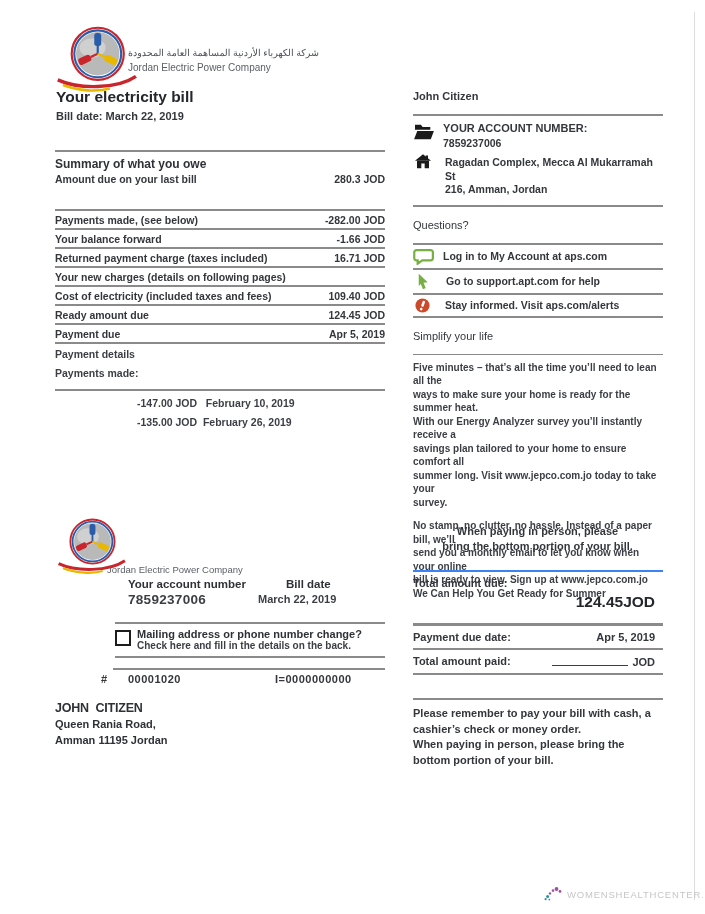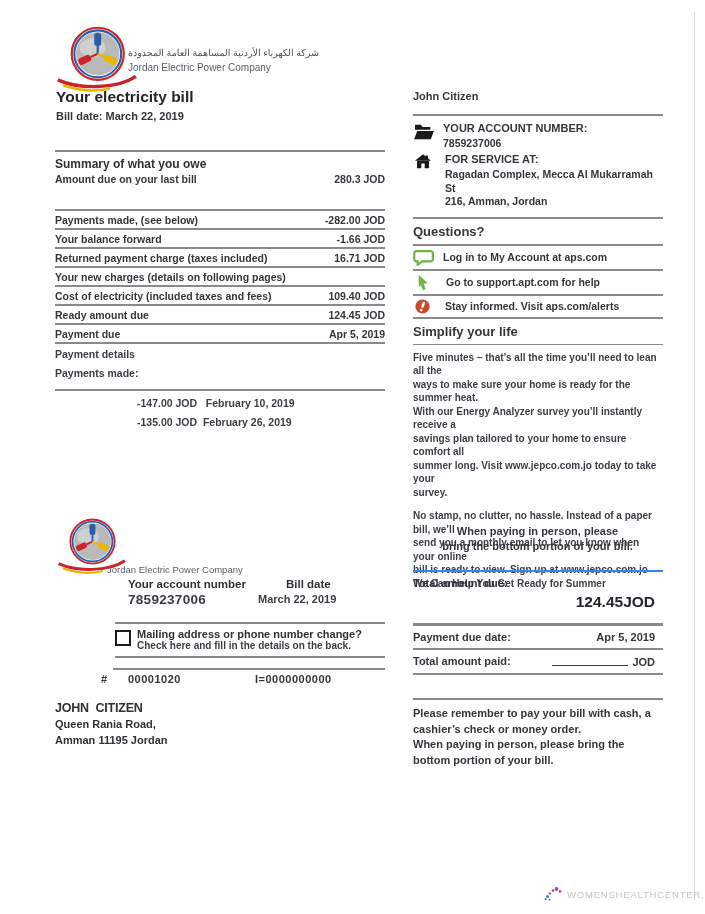--- a/index.html
+++ b/index.html
@@ -29,21 +29,21 @@
 
   
   .rcol{position:absolute;left:413px;top:90px;width:250px;font-size:10.5px;color:#33373c;}
   .cust-name{font-weight:600;font-size:11px;padding-bottom:12px;}
   .hr2{border-top:2px solid #8a8a8a;}
   .acct-row{display:flex;padding-top:6px;}
   .acct-icon{width:30px;flex:0 0 30px;padding-top:1px;}
   .acct-label{font-weight:700;font-size:11px;}
   .acct-val{font-weight:700;font-size:10.5px;padding:3px 0 4px;}
   .addr{font-weight:700;font-size:10.5px;line-height:13.5px;padding:3px 0 8px;}
-  .q-title{font-weight:700;font-size:13px;padding:5px 0;}
+  .q-title{font-weight:400;font-size:11px;padding:12px 0;}
   .q-row{display:flex;align-items:center;border-top:2px solid #8a8a8a;padding:3px 0;}
   .q-row .q-ic{width:30px;flex:0 0 30px;display:flex;align-items:center;}
   .q-row .q-tx{font-weight:700;font-size:10.5px;text-align:center;}
   .para{font-size:10px;line-height:13.5px;color:#3b3f45;font-weight:600;margin-top:6px;}
   .para + .para{margin-top:10px;}
 
   
   .stub-note{position:absolute;left:430px;top:524px;width:215px;text-align:center;
              font-weight:700;font-size:11px;line-height:15px;color:#33373c;}
   .stub-co{font-size:9.5px;color:#5a5f66;}
@@ -180,21 +180,20 @@
     </div>
     <div class="acct-row" style="padding-top:0;">
       <span class="acct-icon" style="padding-left:2px;">
         <svg width="16" height="15" viewBox="0 0 24 22">
           <rect x="16" y="2" width="3.5" height="6" fill="#1a1a1a"></rect>
           <path d="M12 0 L24 10 H0 Z" fill="#1a1a1a"></path>
           <path d="M3 10 h18 v11 h-6.5 v-7 h-5 v7 H3 z" fill="#1a1a1a"></path>
         </svg>
       </span>
       <span>
-        <div class="acct-label">FOR SERVICE AT:</div>
         <div class="addr pre">Ragadan Complex, Mecca Al Mukarramah St
 216, Amman, Jordan</div>
       </span>
     </div>
 
     <div class="hr2"></div>
     <div class="q-title">Questions?</div>
 
     <div class="q-row">
       <span class="q-ic">
@@ -277,21 +276,21 @@
         <div class="mail-l1">Mailing address or phone number change?</div>
         <div class="mail-l2">Check here and fill in the details on the back.</div>
       </span>
     </div>
   </div>
 
   <div class="codes">
     <div class="rule"></div>
     <div class="codes-row">
       <span style="width:27px;">#</span>
-      <span style="width:127px;">00001020</span>
+      <span style="width:147px;">00001020</span>
       <span>I=0000000000</span>
     </div>
   </div>
 
   <div class="mail-addr">
     <div class="mail-name ws">JOHN  CITIZEN</div>
     <div class="pre">Queen Rania Road,
 Amman 11195 Jordan</div>
   </div>
 

